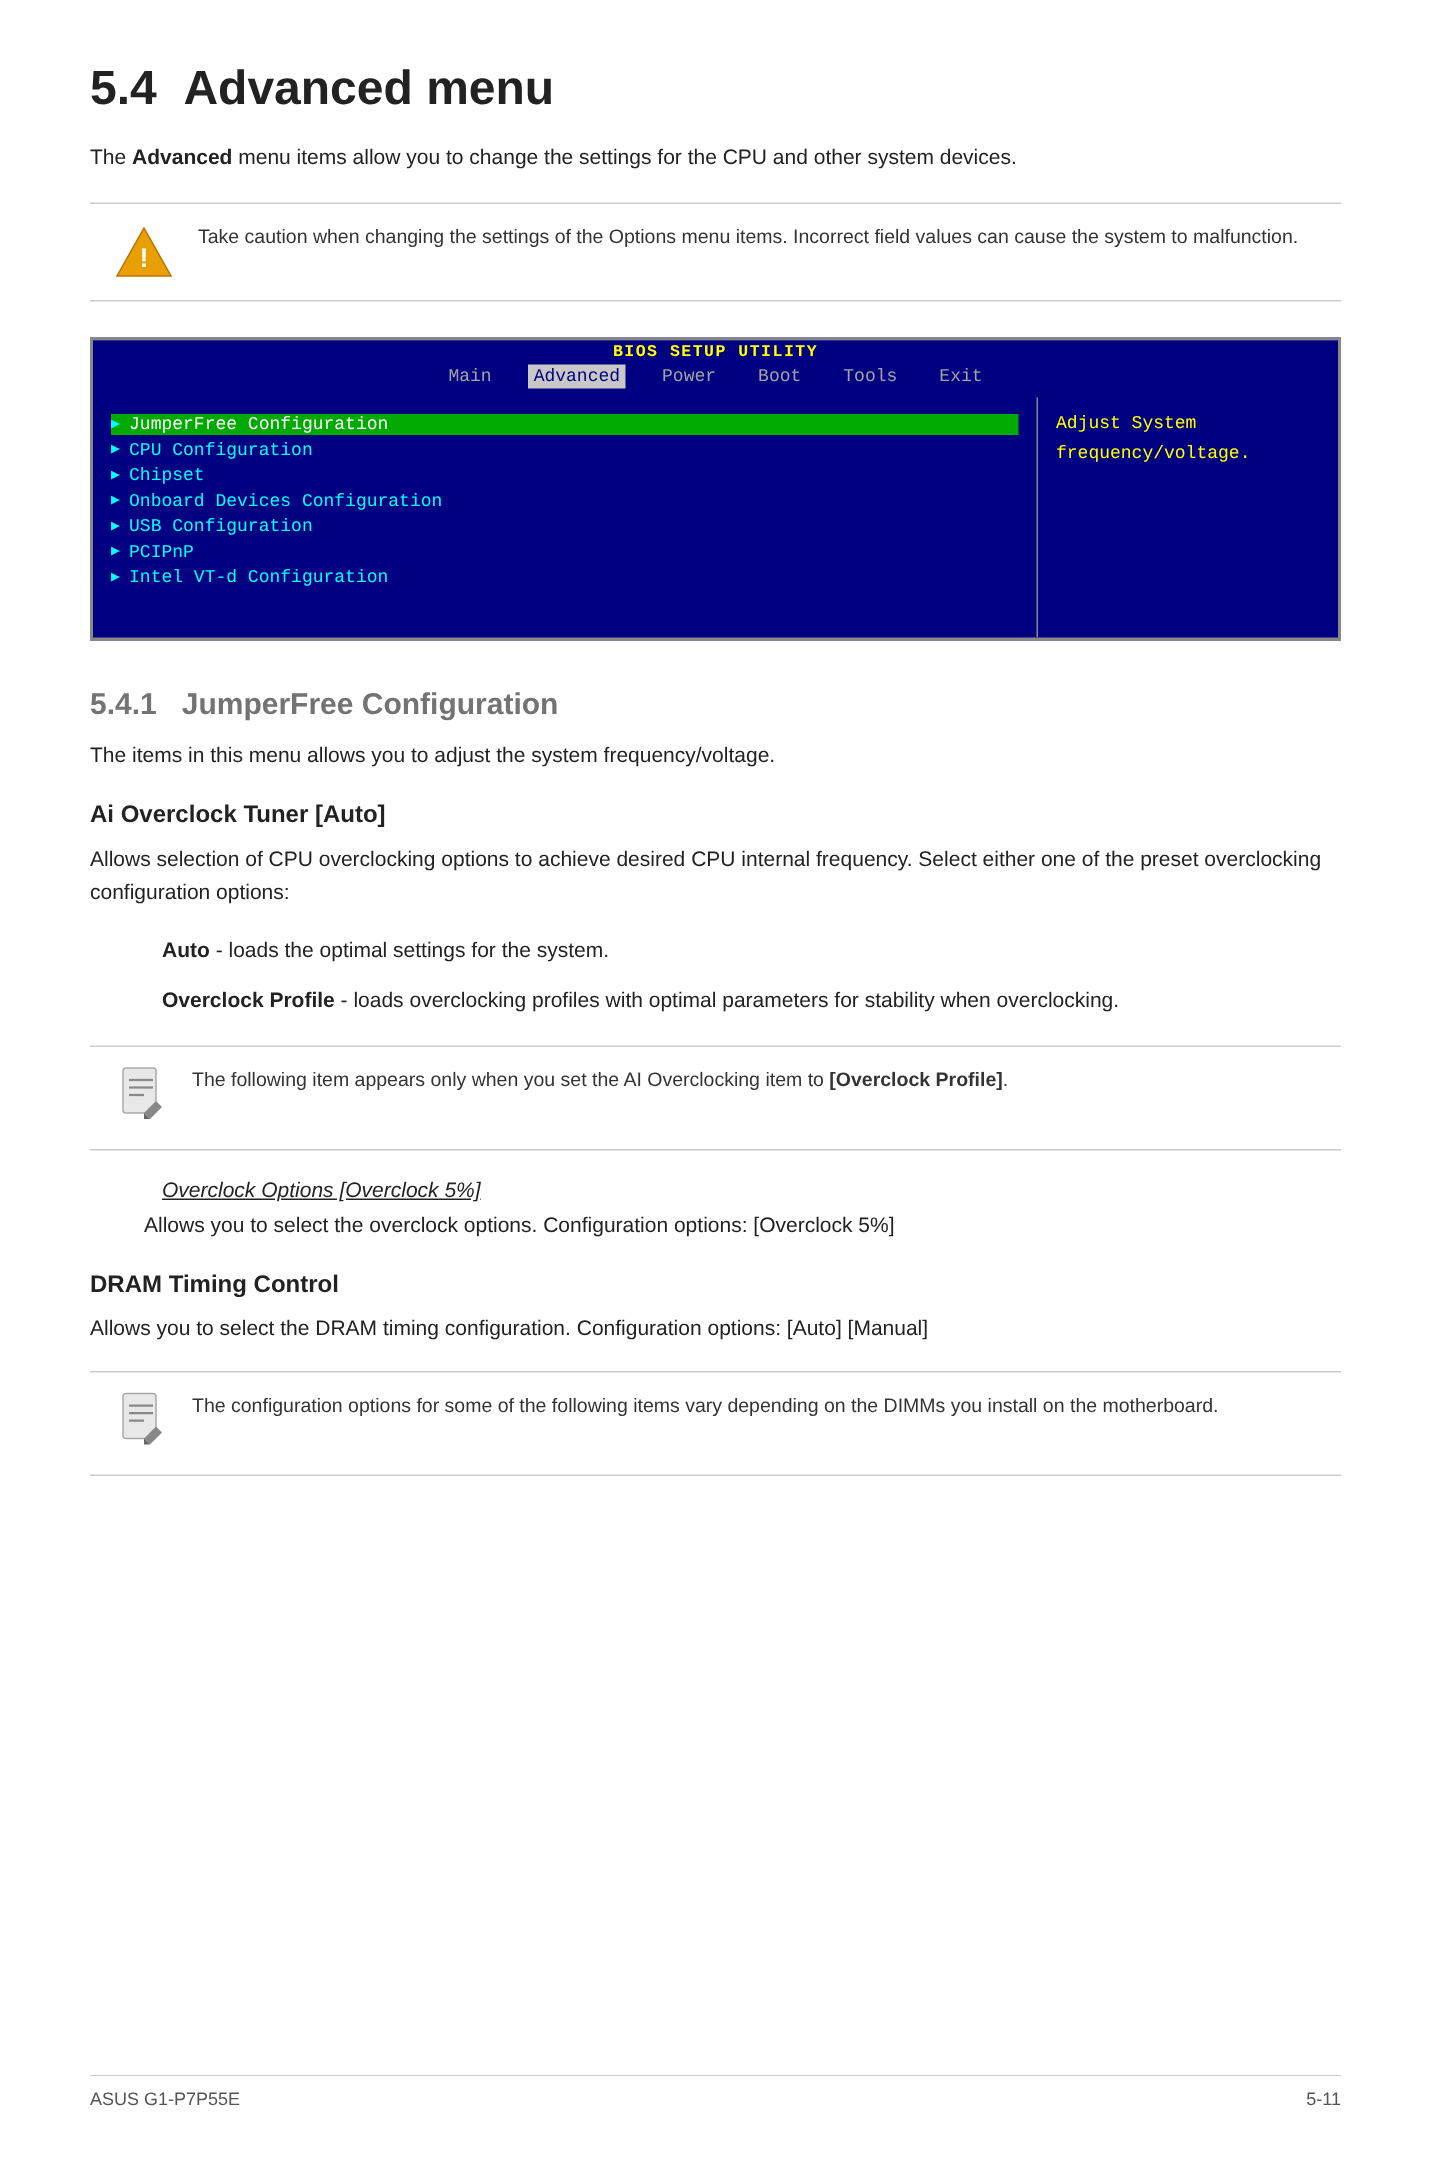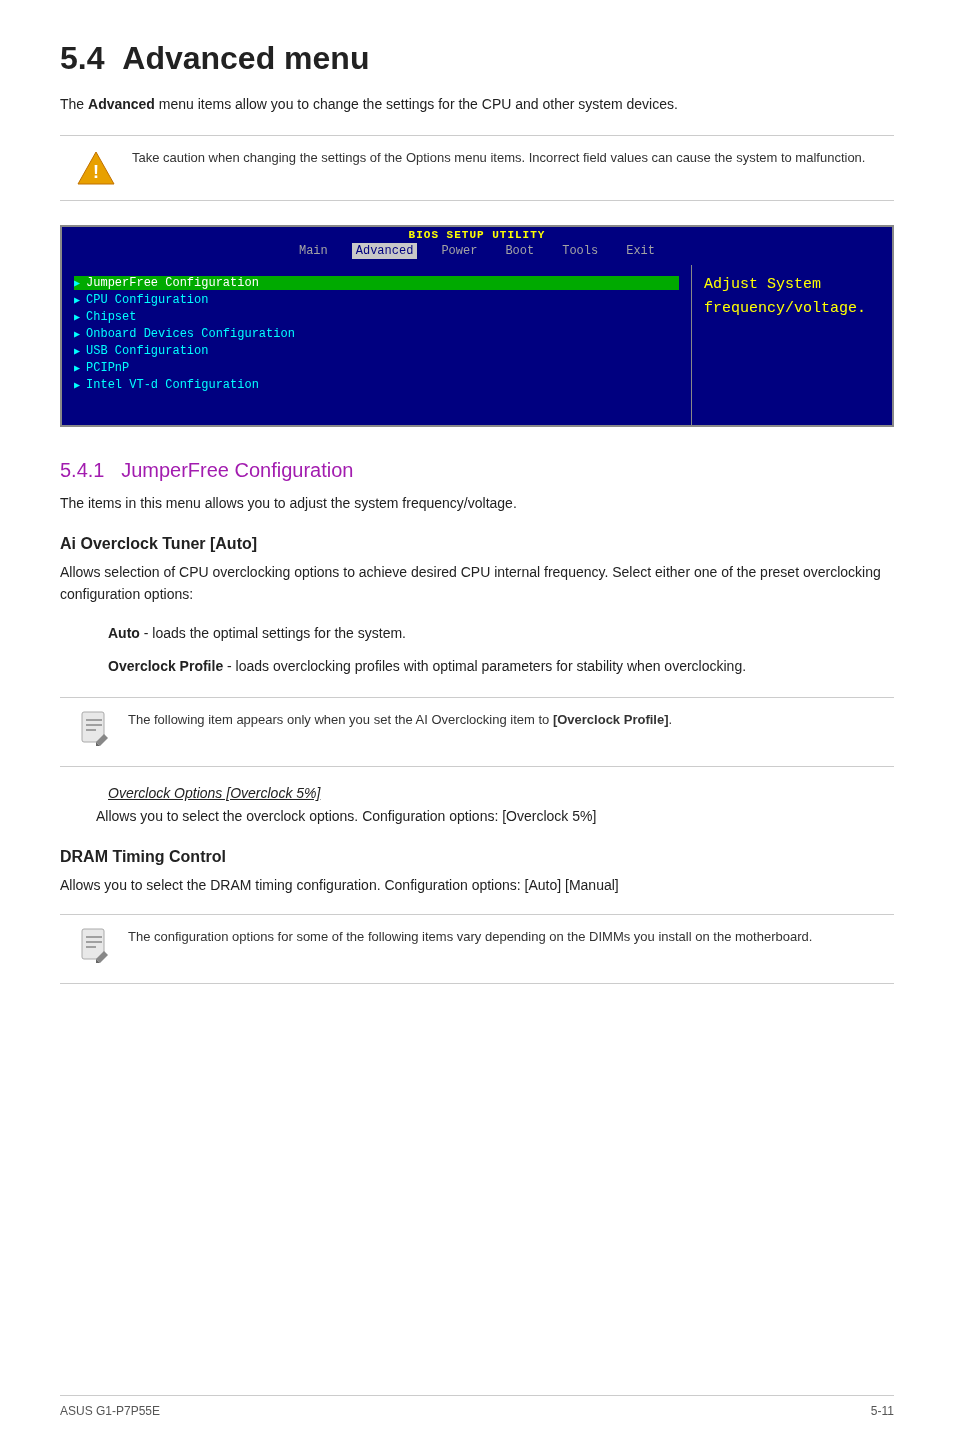--- a/index.html
+++ b/index.html
@@ -121,21 +121,21 @@
     .bios-left {
       flex: 1;
       padding: 8px 12px;
       border-right: 1px solid #888;
     }
 
     .bios-right {
       width: 200px;
       padding: 8px 12px;
       color: #ffff00;
-      font-size: 15px;
+      font-size: 12px;
       line-height: 1.6;
     }
 
     .bios-list-item {
       display: flex;
       align-items: center;
       color: #00ffff;
       font-size: 12px;
       margin: 3px 0;
       cursor: default;
@@ -148,22 +148,22 @@
     }
 
     .bios-list-item.highlighted {
       background: #00aa00;
       color: #fff;
     }
 
     
     h2.section-header {
       font-size: 20px;
-      font-weight: normal;
-      color: #a21caf;
+      font-weight: bold;
+      color: #737373;
       margin-bottom: 10px;
       margin-top: 16px;
     }
 
     h2.section-header .section-num {
       font-size: 20px;
     }
 
     h3.subsection-header {
       font-size: 16px;
@@ -229,21 +229,21 @@
     .indented-desc {
       margin-left: 36px;
       margin-bottom: 16px;
       font-size: 14px;
       line-height: 1.6;
     }
 
     
     .page-footer {
       position: fixed;
-      bottom: 20px;
+      bottom: 32px;
       left: 60px;
       right: 60px;
       display: flex;
       justify-content: space-between;
       align-items: center;
       border-top: 1px solid #ccc;
       padding-top: 8px;
       font-size: 12px;
       color: #555;
     }

